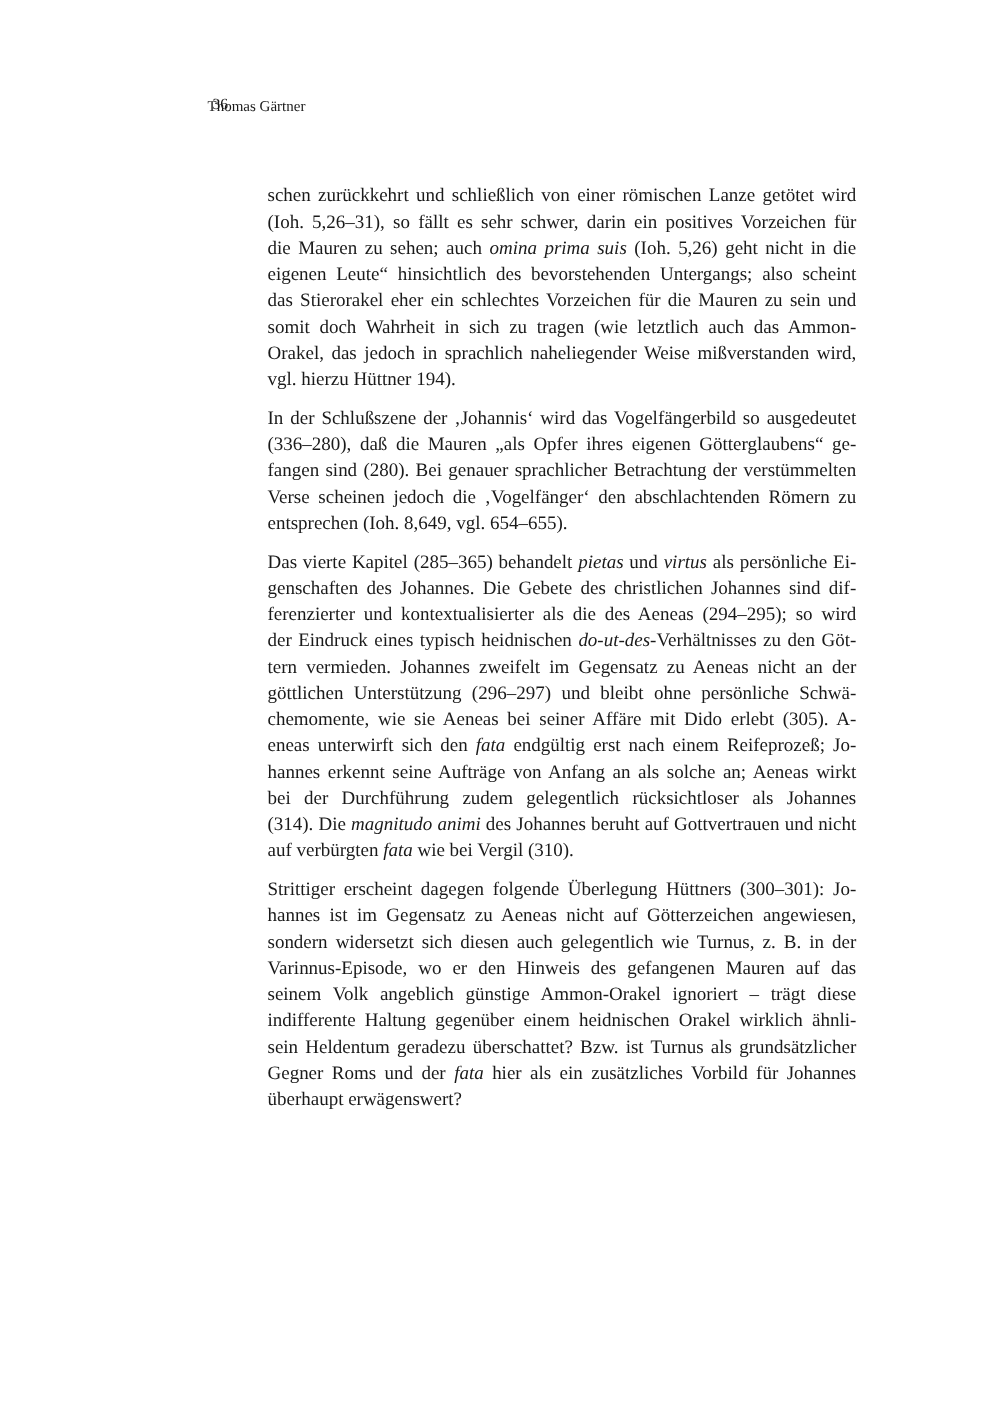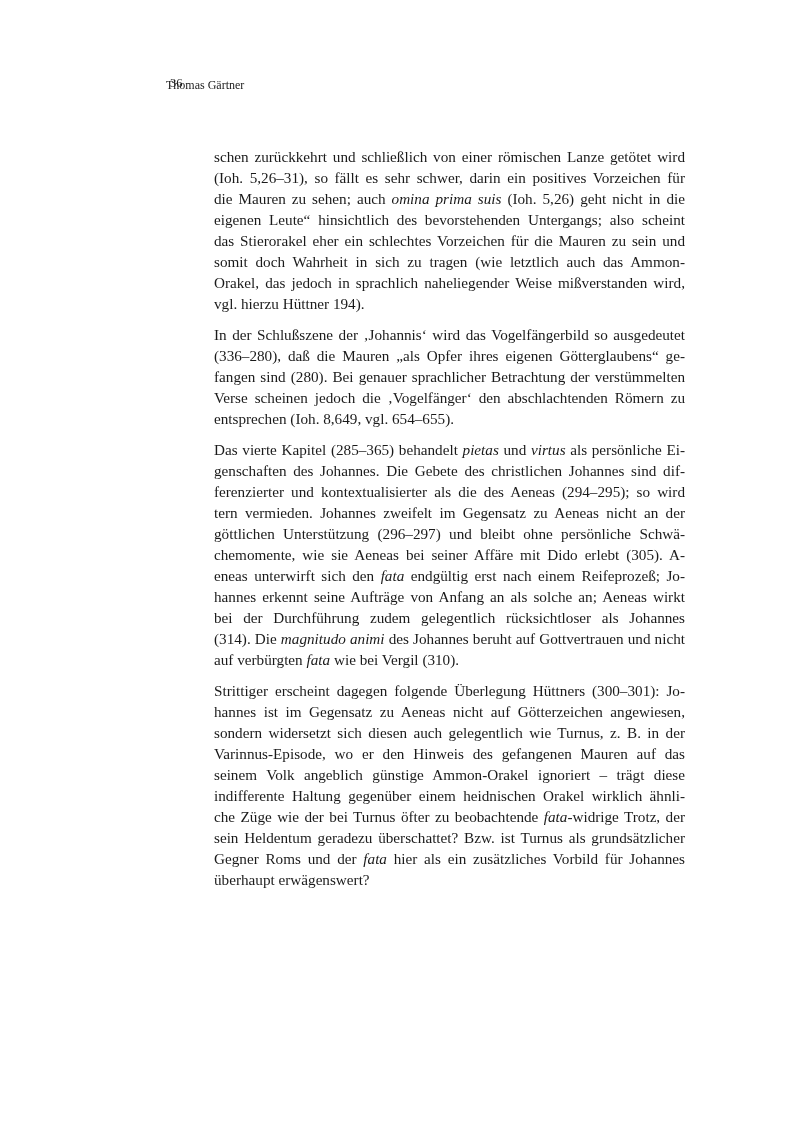--- a/index.html
+++ b/index.html
@@ -39,34 +39,34 @@
       <span class="line"><span class="seg">In der Schlußszene der ‚Johannis‘ wird das Vogelfängerbild so ausgedeutet</span></span>
       <span class="line"><span class="seg">(336–280), daß die Mauren „als Opfer ihres eigenen Götterglaubens“ ge-</span></span>
       <span class="line"><span class="seg">fangen sind (280). Bei genauer sprachlicher Betrachtung der verstümmelten</span></span>
       <span class="line"><span class="seg">Verse scheinen jedoch die ‚Vogelfänger‘ den abschlachtenden Römern zu</span></span>
       <span class="line last"><span class="seg">entsprechen (Ioh. 8,649, vgl. 654–655).</span></span>
     </div>
     <div class="para">
       <span class="line"><span class="seg">Das vierte Kapitel (285–365) behandelt </span><span class="seg it">pietas</span><span class="seg"> und </span><span class="seg it">virtus</span><span class="seg"> als persönliche Ei-</span></span>
       <span class="line"><span class="seg">genschaften des Johannes. Die Gebete des christlichen Johannes sind dif-</span></span>
       <span class="line"><span class="seg">ferenzierter und kontextualisierter als die des Aeneas (294–295); so wird</span></span>
+      <span class="line"><span class="seg">der Eindruck eines typisch heidnischen </span><span class="seg it">do-ut-des</span><span class="seg">-Verhältnisses zu den Göt-</span></span>
       <span class="line"><span class="seg">tern vermieden. Johannes zweifelt im Gegensatz zu Aeneas nicht an der</span></span>
       <span class="line"><span class="seg">göttlichen Unterstützung (296–297) und bleibt ohne persönliche Schwä-</span></span>
       <span class="line"><span class="seg">chemomente, wie sie Aeneas bei seiner Affäre mit Dido erlebt (305). A-</span></span>
       <span class="line"><span class="seg">eneas unterwirft sich den </span><span class="seg it">fata</span><span class="seg"> endgültig erst nach einem Reifeprozeß; Jo-</span></span>
       <span class="line"><span class="seg">hannes erkennt seine Aufträge von Anfang an als solche an; Aeneas wirkt</span></span>
       <span class="line"><span class="seg">bei der Durchführung zudem gelegentlich rücksichtloser als Johannes</span></span>
       <span class="line"><span class="seg">(314). Die </span><span class="seg it">magnitudo animi</span><span class="seg"> des Johannes beruht auf Gottvertrauen und nicht</span></span>
       <span class="line last"><span class="seg">auf verbürgten </span><span class="seg it">fata</span><span class="seg"> wie bei Vergil (310).</span></span>
     </div>
     <div class="para">
       <span class="line"><span class="seg">Strittiger erscheint dagegen folgende Überlegung Hüttners (300–301): Jo-</span></span>
       <span class="line"><span class="seg">hannes ist im Gegensatz zu Aeneas nicht auf Götterzeichen angewiesen,</span></span>
       <span class="line"><span class="seg">sondern widersetzt sich diesen auch gelegentlich wie Turnus, z. B. in der</span></span>
       <span class="line"><span class="seg">Varinnus-Episode, wo er den Hinweis des gefangenen Mauren auf das</span></span>
       <span class="line"><span class="seg">seinem Volk angeblich günstige Ammon-Orakel ignoriert – trägt diese</span></span>
       <span class="line"><span class="seg">indifferente Haltung gegenüber einem heidnischen Orakel wirklich ähnli-</span></span>
-      <span class="line"><span class="seg">che Züge wie der bei Turnus öfter zu beobachtende </span><span class="seg it">fata</span><span class="seg">-widrige Trotz, der</span></span>
       <span class="line"><span class="seg">sein Heldentum geradezu überschattet? Bzw. ist Turnus als grundsätzlicher</span></span>
       <span class="line"><span class="seg">Gegner Roms und der </span><span class="seg it">fata</span><span class="seg"> hier als ein zusätzliches Vorbild für Johannes</span></span>
       <span class="line last"><span class="seg">überhaupt erwägenswert?</span></span>
     </div>
   </div>
 
 </body></html>

